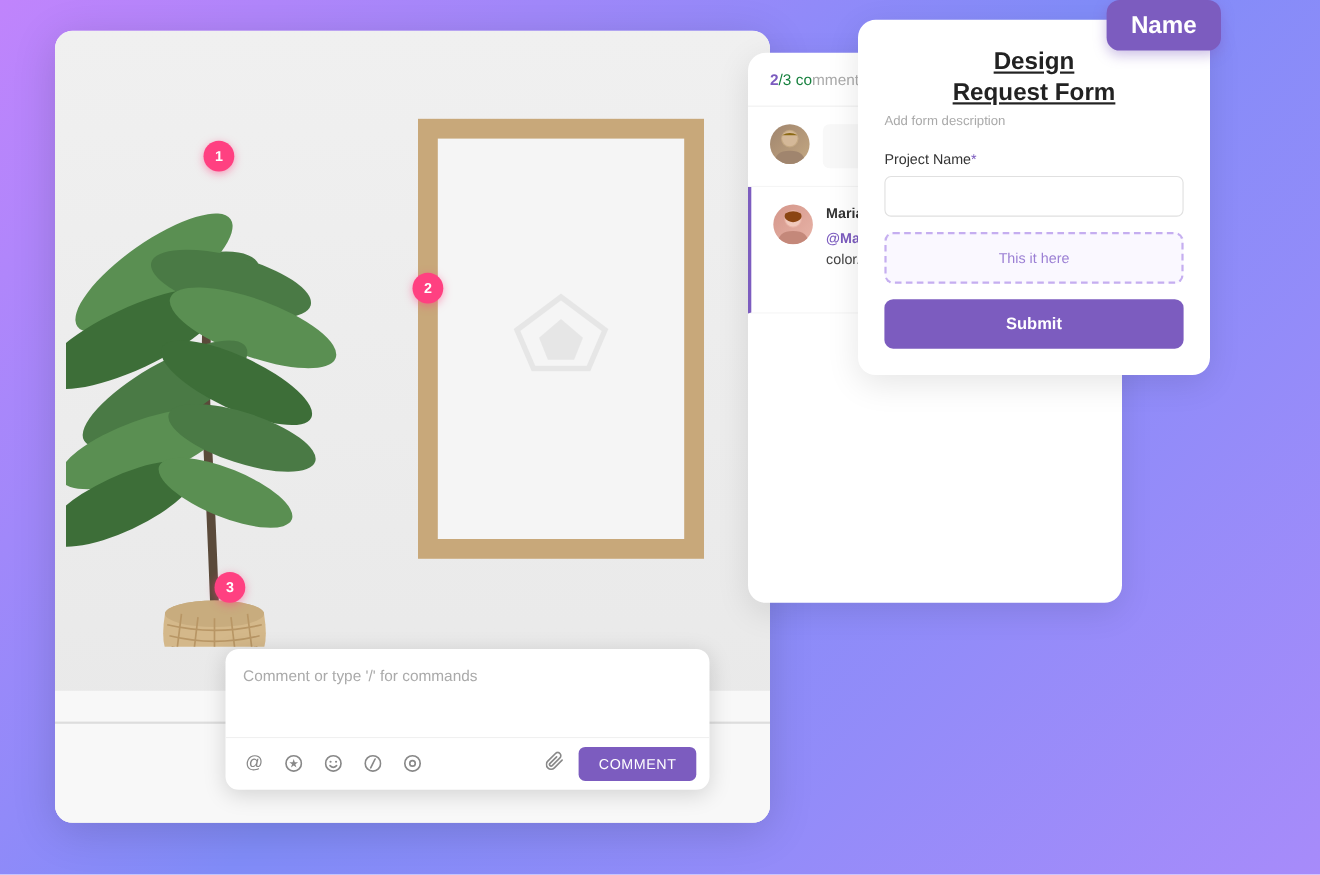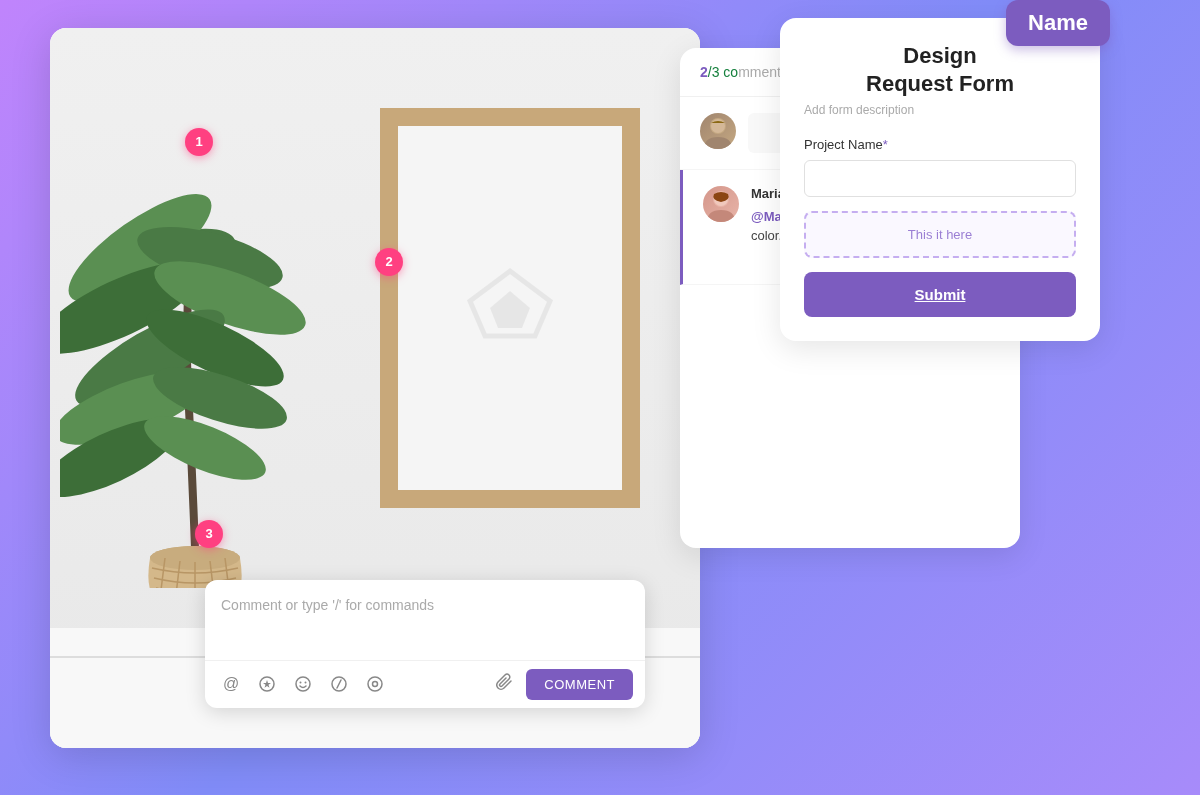--- a/index.html
+++ b/index.html
@@ -90,21 +90,21 @@
       cursor: pointer;
     }
 
     .pin-1 { top: 100px; left: 135px; }
     .pin-2 { top: 220px; left: 325px; }
     .pin-3 { bottom: 200px; left: 145px; }
 
     
     .comment-box {
       position: absolute;
-      bottom: 40px;
+      bottom: 30px;
       left: 155px;
       width: 440px;
       background: white;
       border-radius: 12px;
       box-shadow: 0 4px 20px rgba(0,0,0,0.15);
       z-index: 20;
     }
 
     .comment-input-area {
       padding: 16px 16px 8px;
@@ -317,20 +317,21 @@
       box-shadow: 0 4px 12px rgba(124,92,191,0.4);
     }
 
     .form-title {
       font-size: 22px;
       font-weight: 700;
       color: #222;
       text-align: center;
       line-height: 1.3;
       margin-bottom: 4px;
+      text-decoration: underline;
     }
 
     .form-description {
       font-size: 12px;
       color: #aaa;
       margin-bottom: 20px;
     }
 
     .form-label {
       font-size: 13px;
@@ -367,21 +368,20 @@
     .submit-btn {
       width: 100%;
       background: #7c5cbf;
       color: white;
       border: none;
       border-radius: 8px;
       padding: 14px;
       font-size: 15px;
       font-weight: 600;
       cursor: pointer;
-      text-decoration: underline;
     }
 
     
     .floor-line {
       position: absolute;
       bottom: 90px;
       left: 0;
       right: 0;
       height: 2px;
       background: #ddd;

